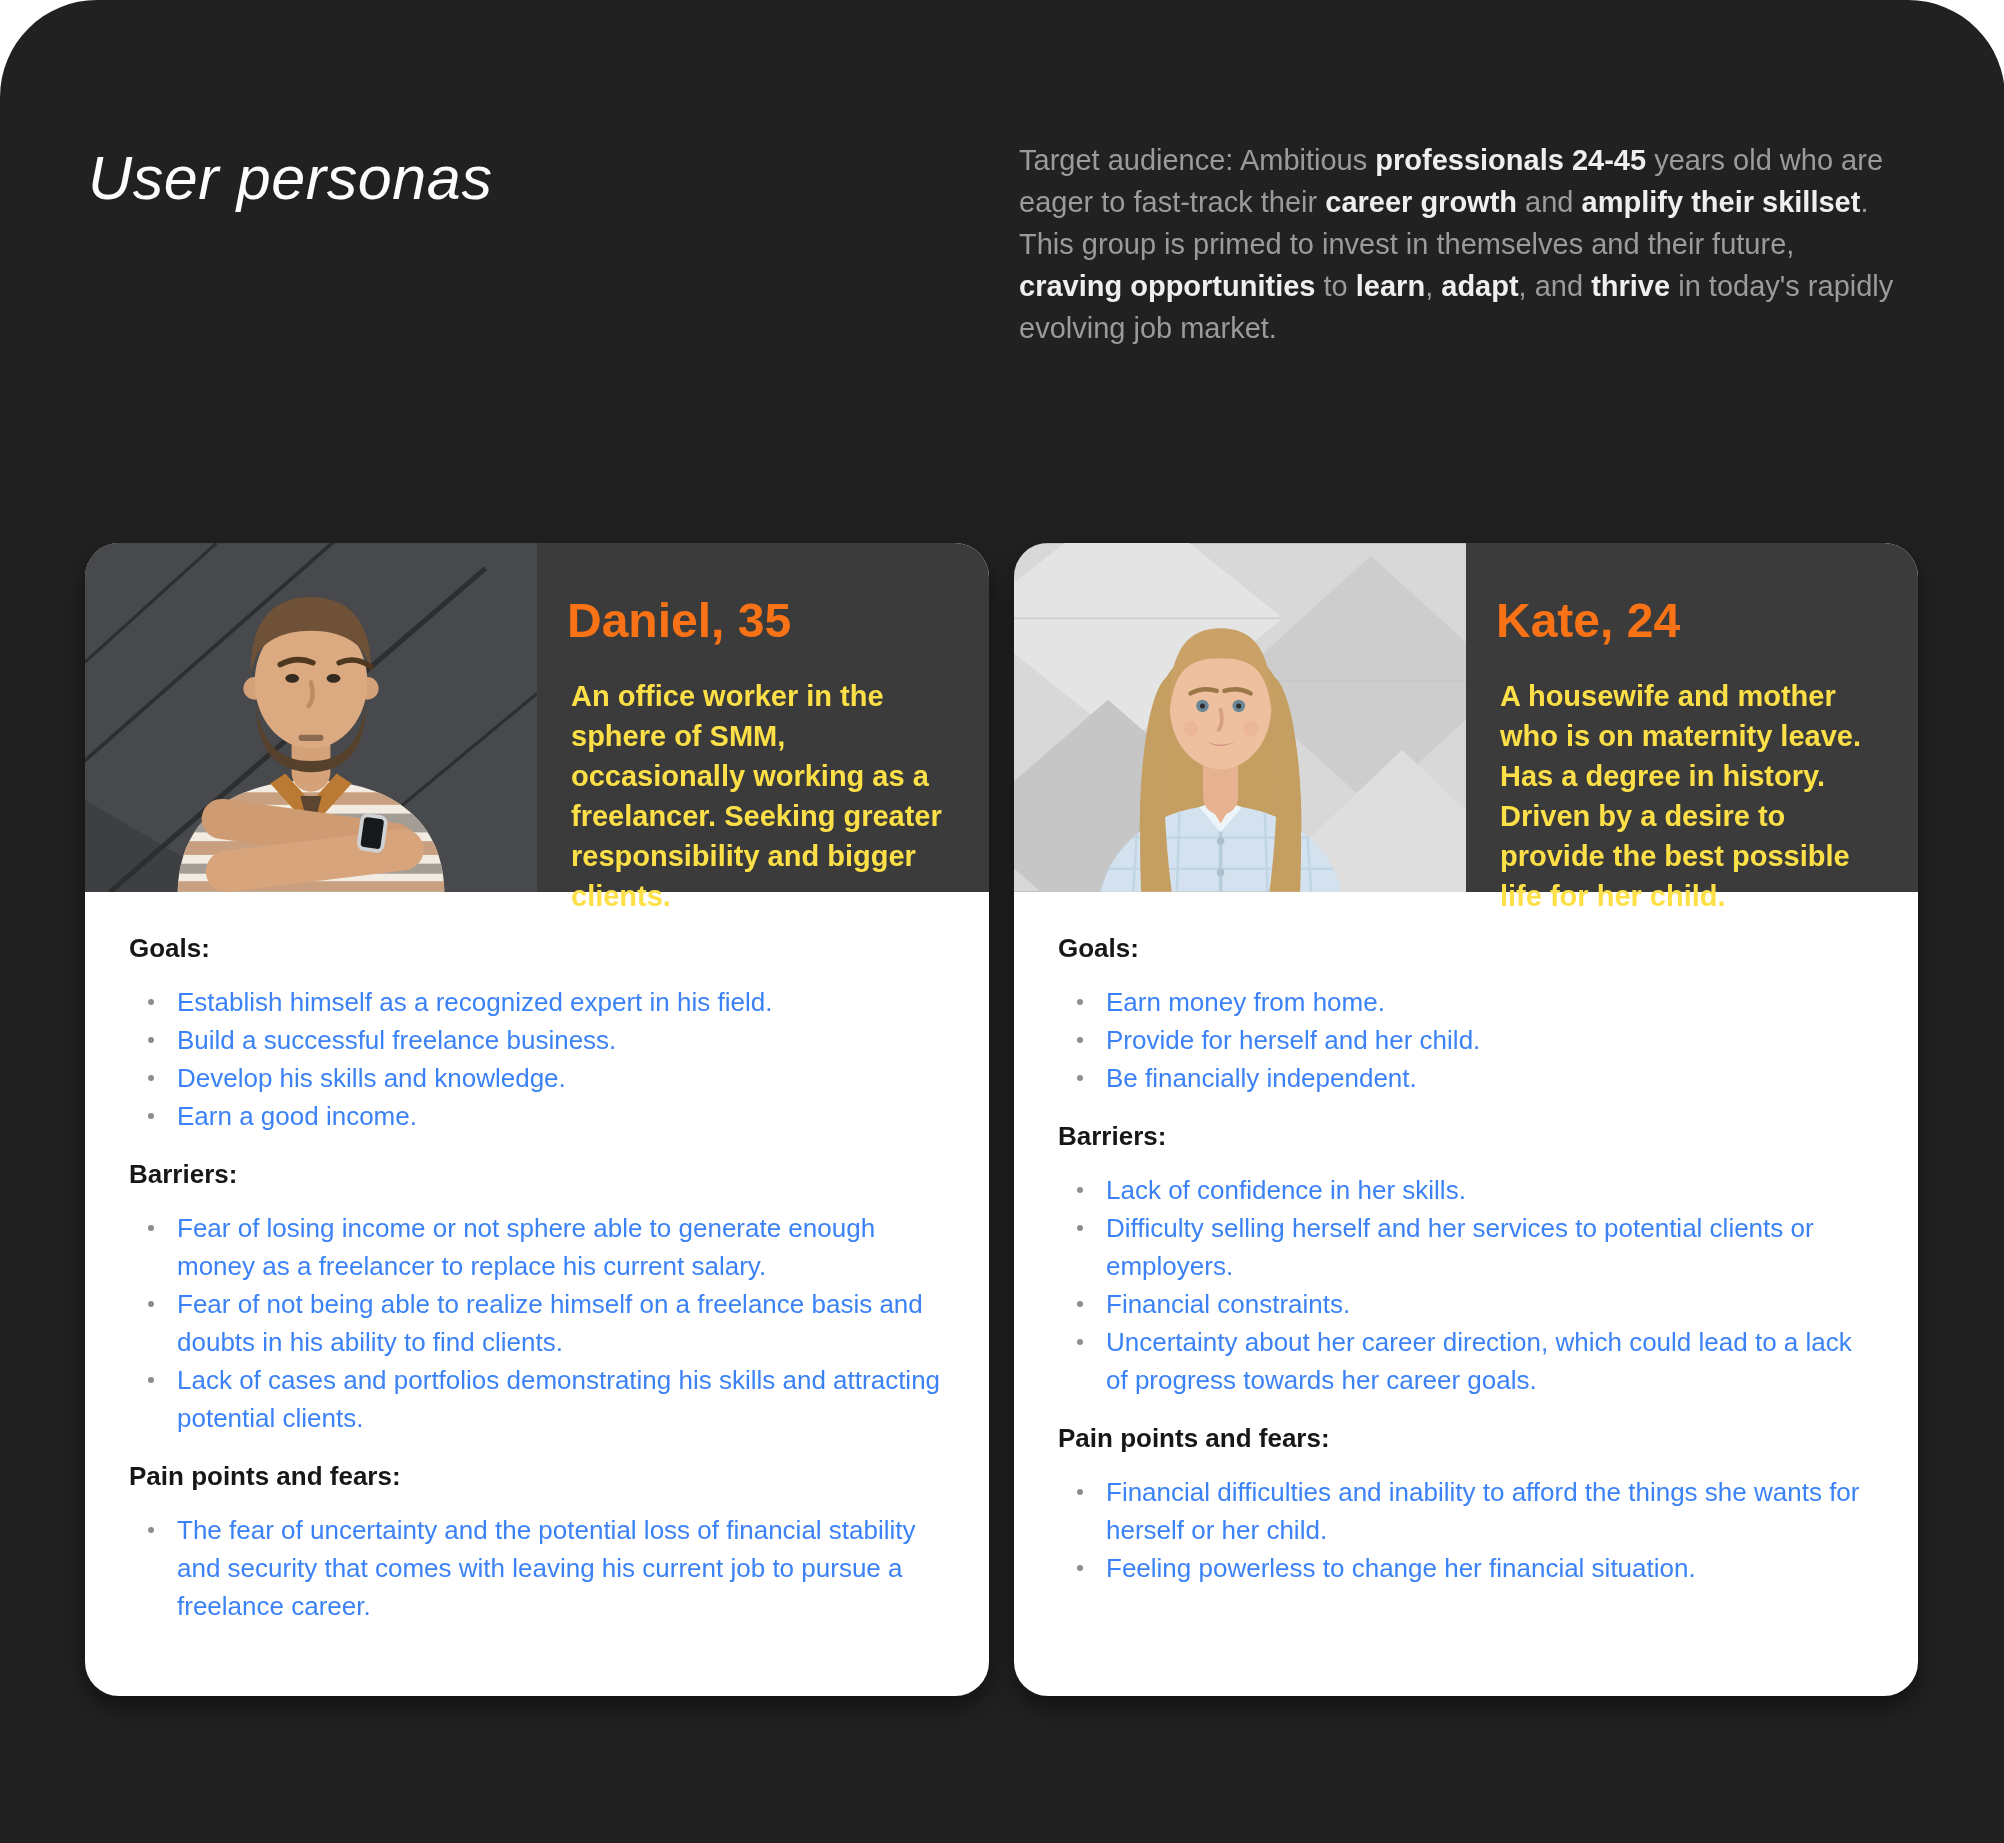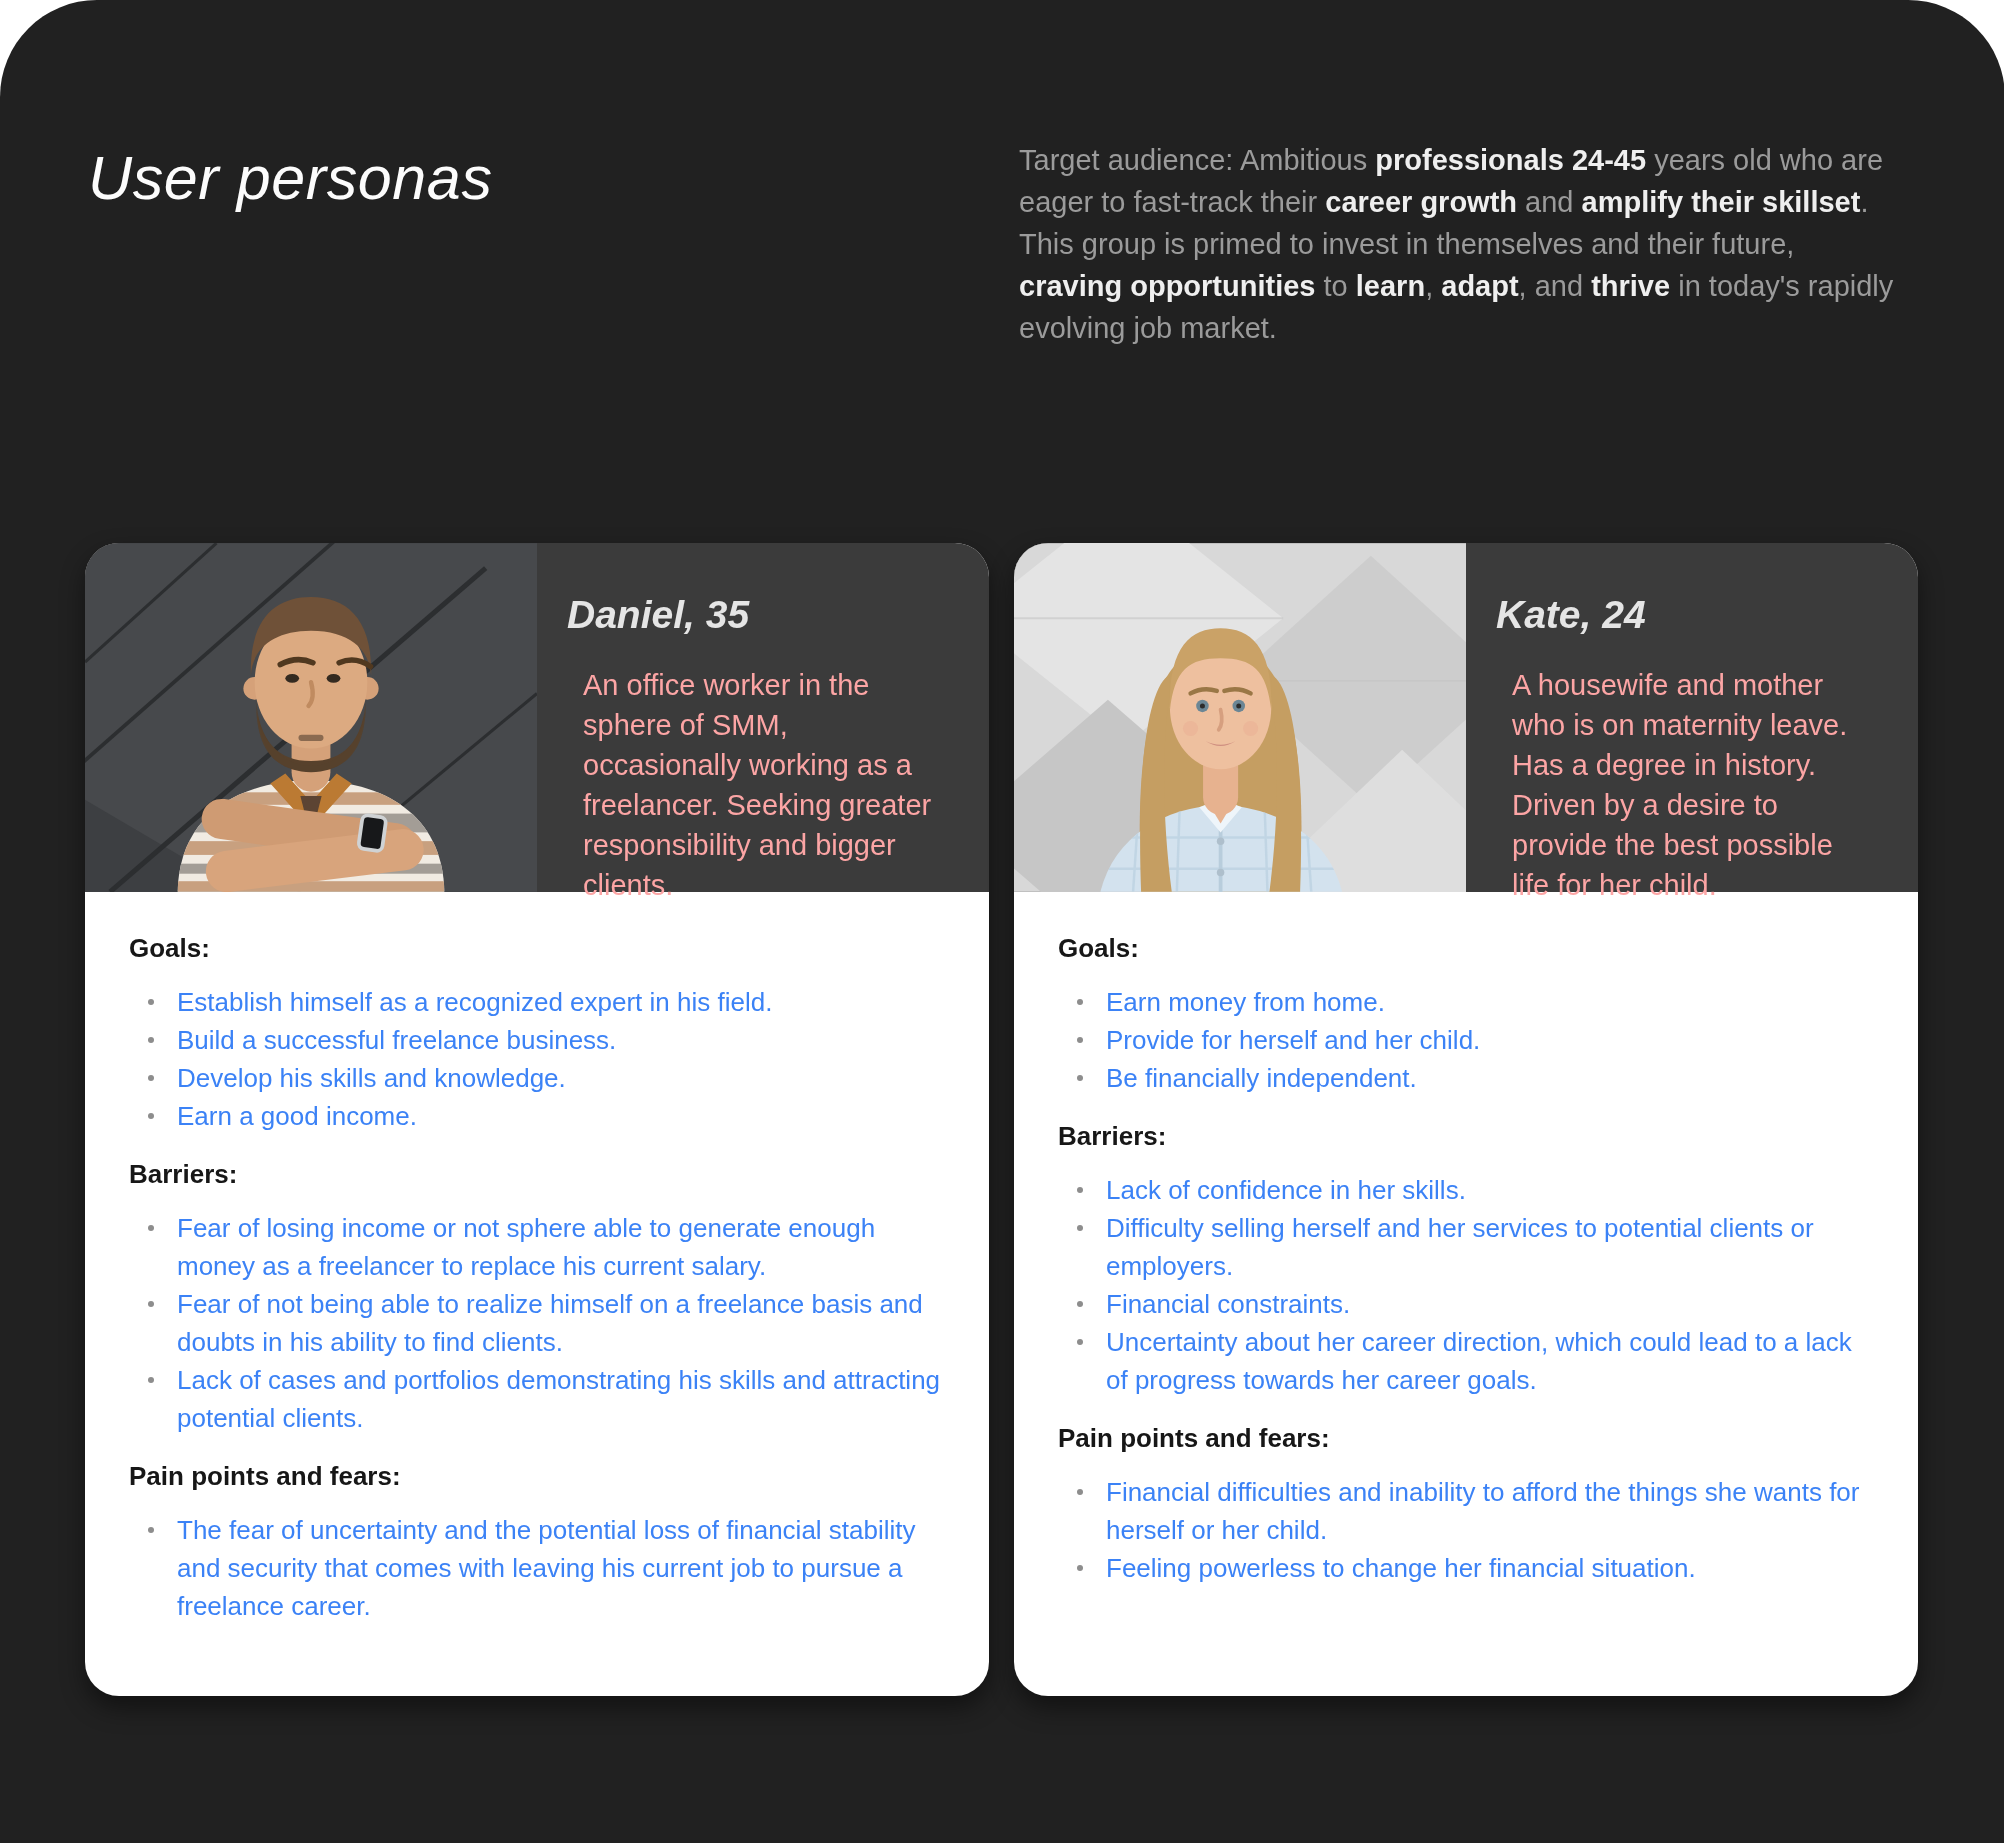--- a/index.html
+++ b/index.html
@@ -33,24 +33,24 @@
     height:349px;flex-shrink:0;background:#3b3b3b;display:flex;
   }
   .photo{
     width:452px;height:349px;flex-shrink:0;position:relative;overflow:hidden;
   }
   .photo svg{display:block;width:452px;height:349px;}
   .header-text{
     flex:1;padding:50px 38px 0 30px;box-sizing:border-box;
   }
   .persona-name{
-    font-size:39px;font-weight:700;color:#e5e5e5;margin:0 0 27.6px 0;font-style:italic;
+    font-size:48px;font-weight:700;color:#f97316;margin:0 0 27.6px 0;
   }
   .persona-desc{
-    font-size:29px;line-height:40px;color:#fca5a5;margin:16px;
+    font-size:29px;line-height:40px;color:#fde047;margin:4px;font-weight:bold;
   }
   .card-body{
     flex:1;padding:41px 44px 25px 44px;box-sizing:border-box;
   }
   .section-heading{
     font-size:26px;font-weight:700;color:#171717;margin:0 0 19px 0;
   }
   .section + .section .section-heading{margin-top:24px;}
   ul.bullets{list-style:none;margin:0;padding:0;}
   ul.bullets li{

